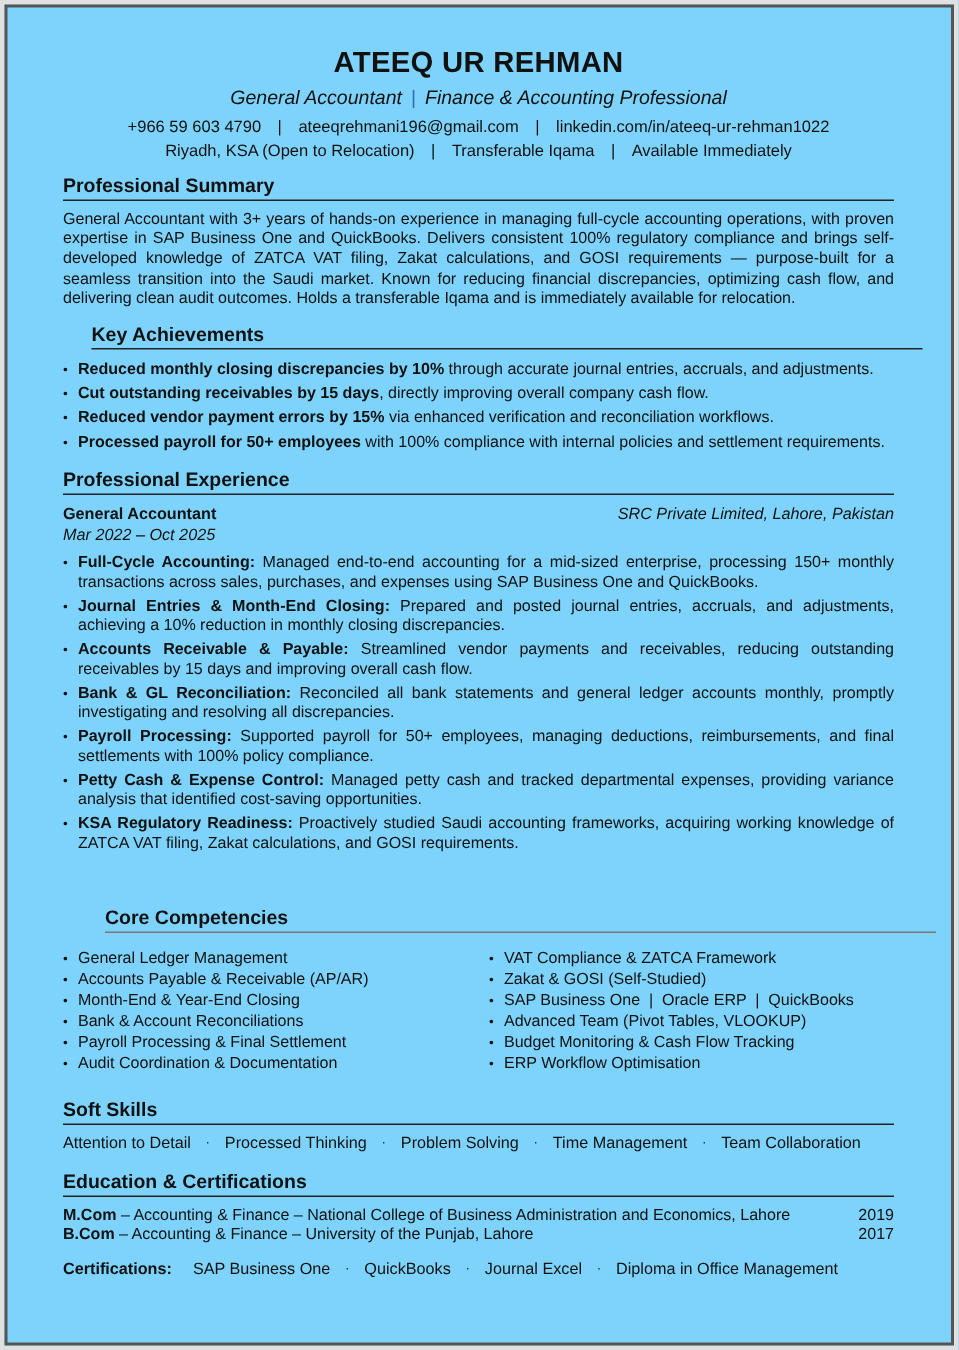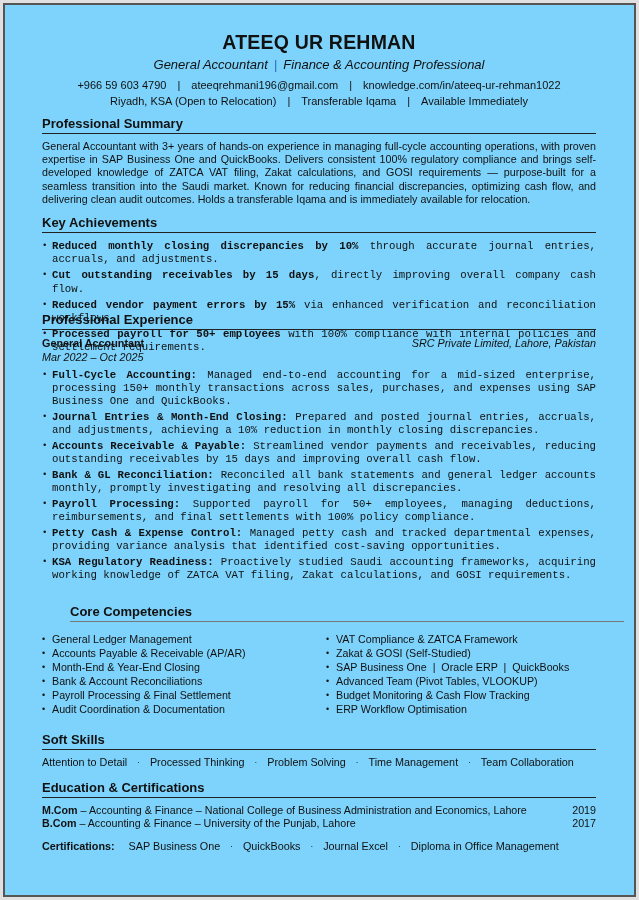--- a/index.html
+++ b/index.html
@@ -45,21 +45,21 @@
     position: absolute; left: 0; width: 554px;
     font-size: 13px; font-weight: bold;
     padding-bottom: 2px;
     border-bottom: 1.5px solid #222;
   }
   .section-title.gray { border-bottom-color: #777; }
   .para {
     position: absolute; left: 0; width: 554px;
     font-size: 10.7px; line-height: 13.2px; text-align: justify;
   }
-  .bullets { position: absolute; left: 0; width: 554px; margin: 0; padding: 0; list-style: none; font-family: Liberation Mono, monospace; }
+  .bullets { position: absolute; left: 0; width: 554px; margin: 0; padding: 0; list-style: none; }
   .bullets li {
     position: relative; padding-left: 10px; font-size: 10.7px; line-height: 13.2px;
     text-align: justify;
   }
   .bullets li::before {
     content: "\2022"; position: absolute; left: 0; top: 0; font-size: 9px;
   }
   .ach li { margin-bottom: 3px; }
   .exp li { margin-bottom: 2.6px; }
   .exp li .label { font-weight: bold; }
@@ -92,30 +92,30 @@
 <body>
 
 <div class="page">
   <div class="content">
 
     <div class="name">ATEEQ UR REHMAN</div>
     <div class="subtitle">
       <span>General Accountant</span><span class="sep">|</span><span>Finance &amp; Accounting Professional</span>
     </div>
     <div class="contact contact1">
-      <span>+966 59 603 4790</span><span class="sep">|</span><span>ateeqrehmani196@gmail.com</span><span class="sep">|</span><span>knowledge.com/in/ateeq-ur-rehman1022</span>
+      <span>+966 59 603 4790</span><span class="sep">|</span><span>ateeqrehmani196@gmail.com</span><span class="sep">|</span><span>linkedin.com/in/ateeq-ur-rehman1022</span>
     </div>
     <div class="contact contact2">
       <span>Riyadh, KSA  (Open to Relocation)</span><span class="sep">|</span><span>Transferable Iqama</span><span class="sep">|</span><span>Available Immediately</span>
     </div>
 
     <div class="section-title" style="top:111px;">Professional Summary</div>
     <div class="para" style="top:135px;">General Accountant with 3+ years of hands-on experience in managing full-cycle accounting operations, with proven expertise in SAP Business One and QuickBooks.  Delivers consistent 100% regulatory compliance and brings self-developed knowledge of ZATCA VAT filing, Zakat calculations, and GOSI requirements — purpose-built for a seamless transition into the Saudi market.  Known for reducing financial discrepancies, optimizing cash flow, and delivering clean audit outcomes. Holds a transferable Iqama and is immediately available for relocation.</div>
 
-    <div class="section-title" style="top:210px;">Key Achievements</div>
+    <div class="section-title" style="top:210px;margin-left:19px;">Key Achievements</div>
     <ul class="bullets ach" style="top:235px;">
       <li><b>Reduced monthly closing discrepancies by 10%</b><span> through accurate journal entries, accruals, and adjustments.</span></li>
       <li><b>Cut outstanding receivables by 15 days</b><span>, directly improving overall company cash flow.</span></li>
       <li><b>Reduced vendor payment errors by 15%</b><span> via enhanced verification and reconciliation workflows.</span></li>
       <li><b>Processed payroll for 50+ employees</b><span> with 100% compliance with internal policies and settlement requirements.</span></li>
     </ul>
 
     <div class="section-title" style="top:307px;">Professional Experience</div>
     <div class="job-title">General Accountant</div>
     <div class="job-company">SRC Private Limited, Lahore, Pakistan</div>

